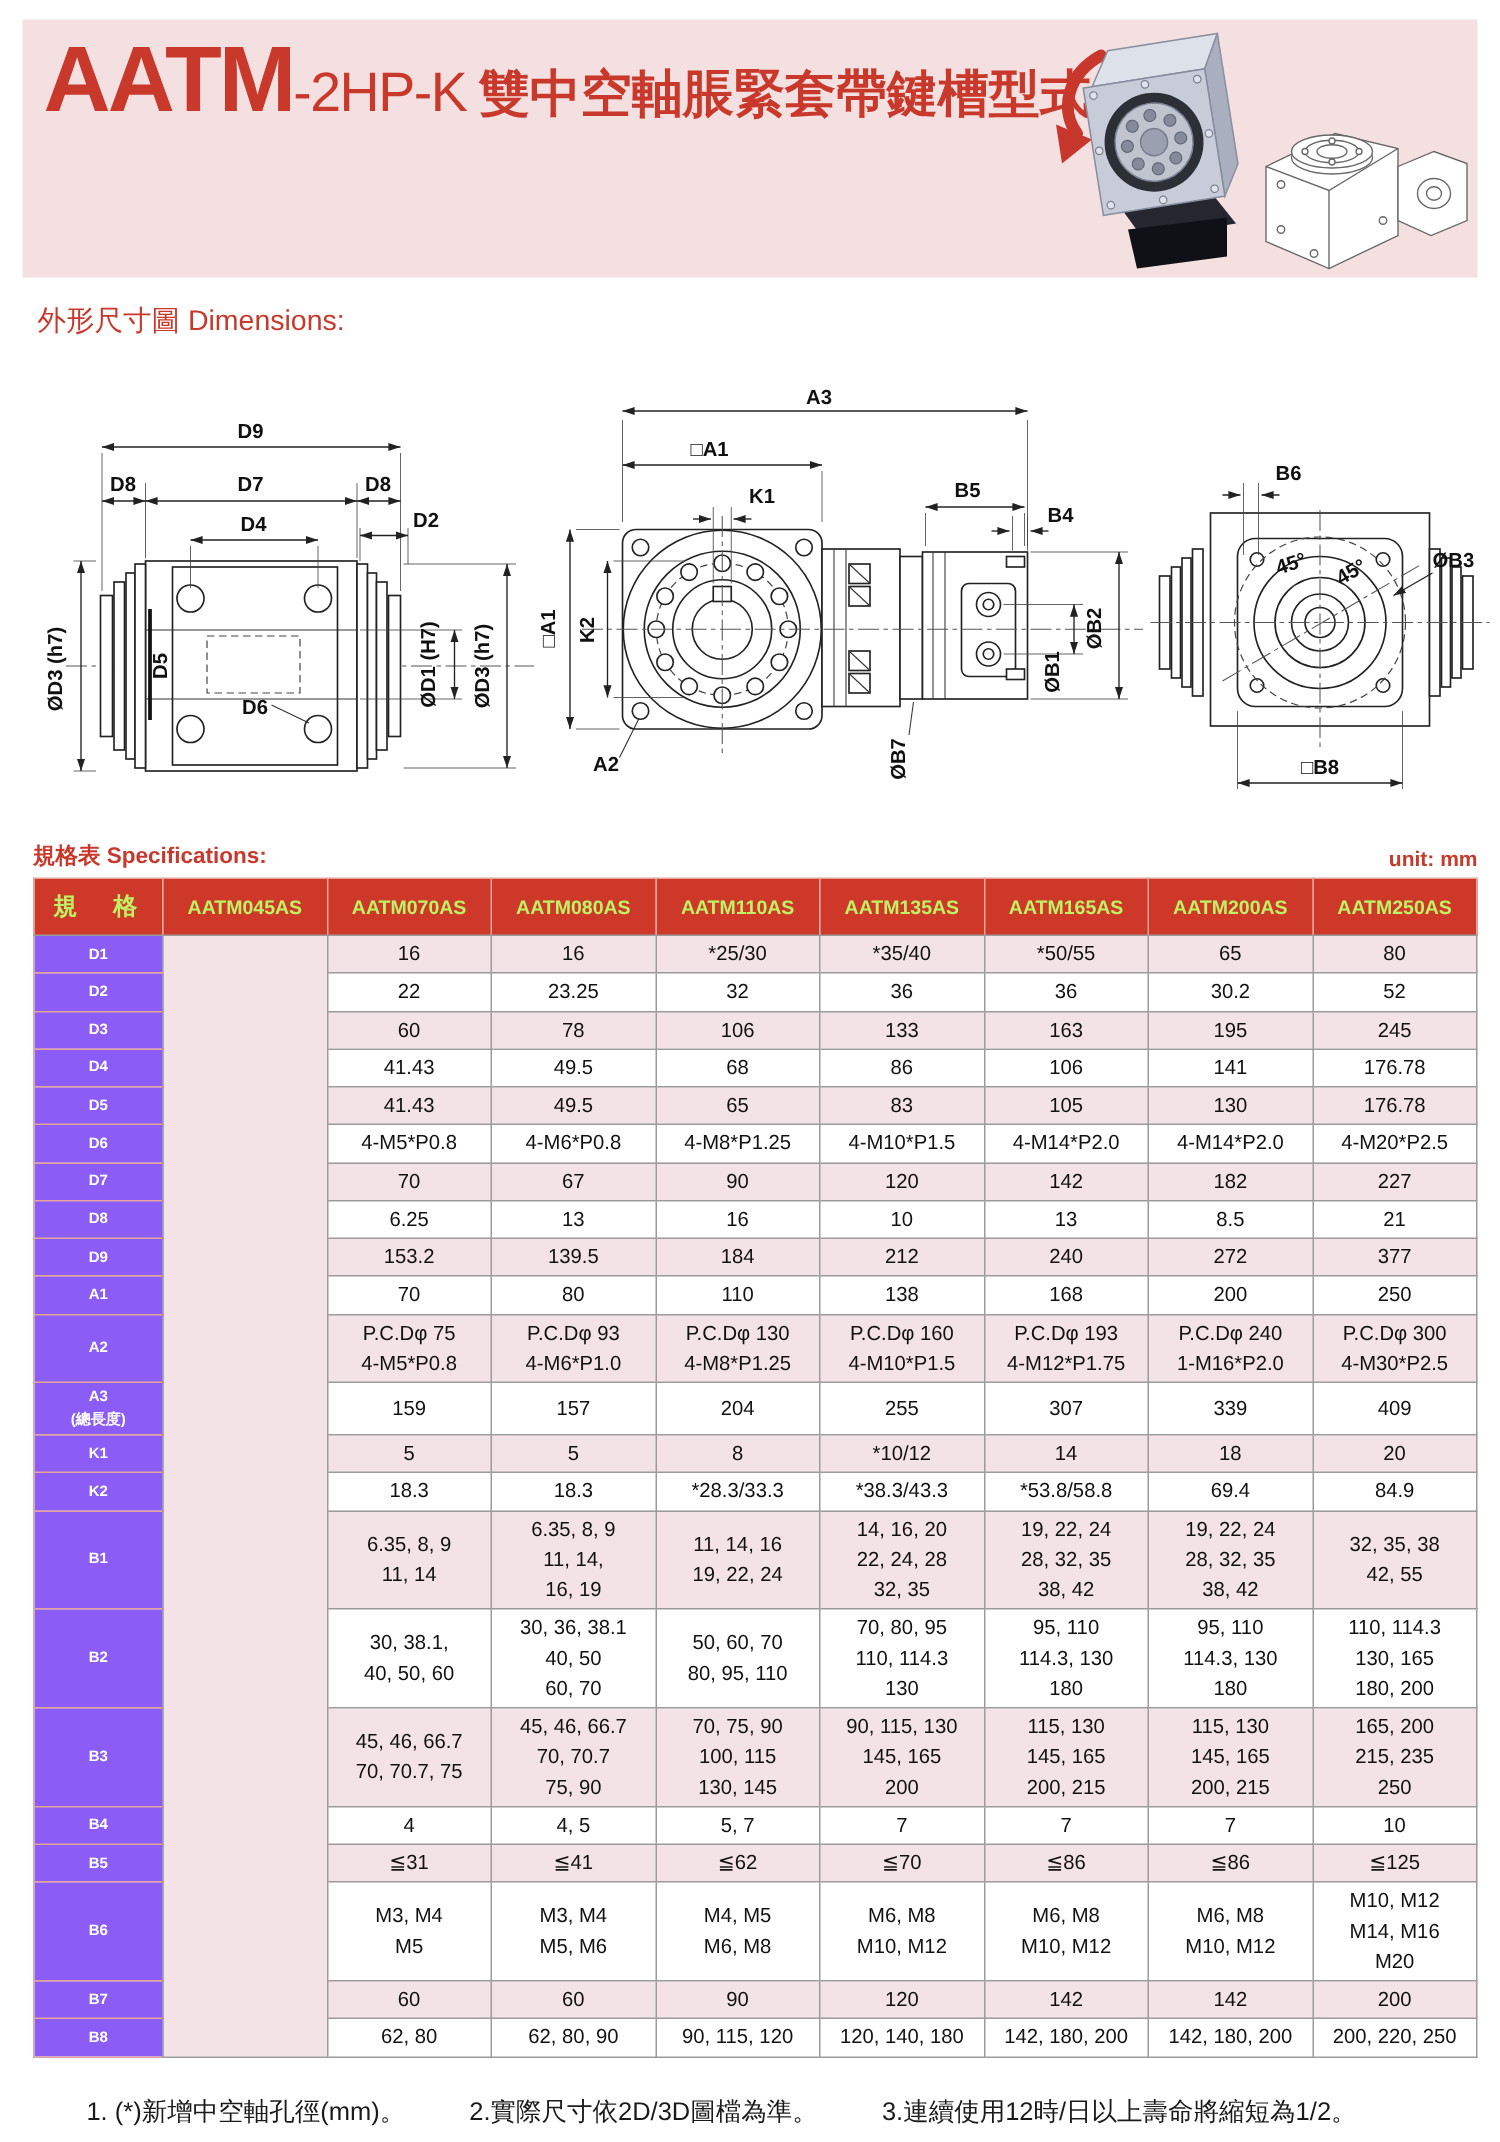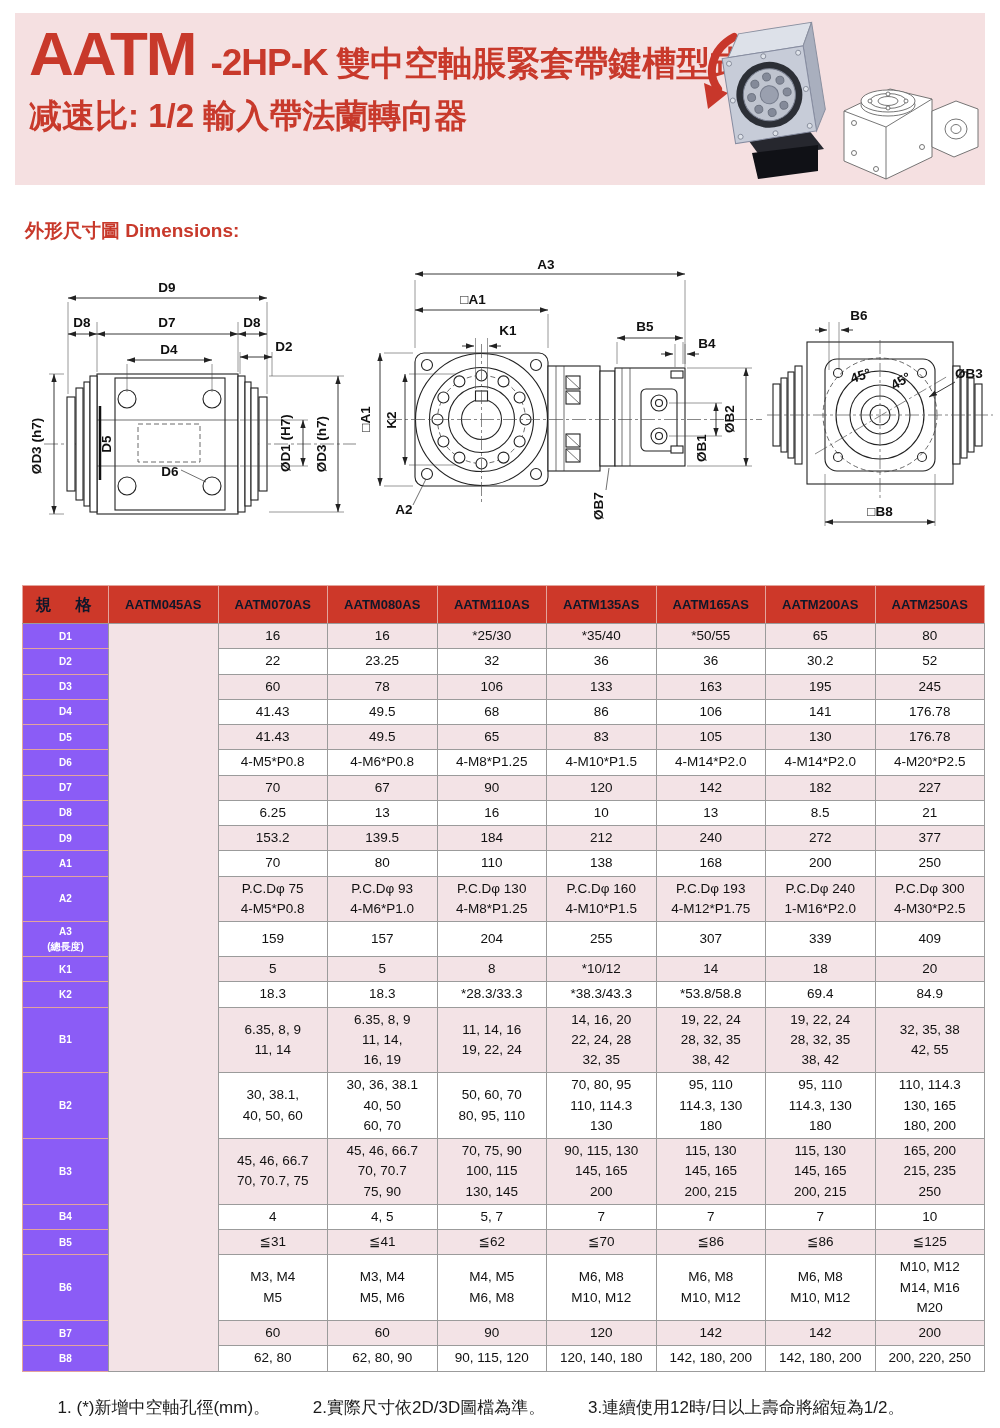--- a/index.html
+++ b/index.html
@@ -7,29 +7,29 @@
     width:1000px;height:1428px;background:#fff;position:relative;
     font-family:"Liberation Sans",sans-serif;color:#111;overflow:hidden;
   }
   .page{position:absolute;left:0;top:0;width:1000px;height:1428px;}
 
   
   .banner{position:absolute;left:15px;top:13px;width:970px;height:172px;background:#f5e0e1;}
   .title-block{position:absolute;left:14px;top:10px;width:700px;}
   .title-line1{white-space:nowrap;line-height:1;}
   .t-model{font-size:62px;font-weight:bold;color:#c8392b;letter-spacing:-2px;}
-  .t-suffix{font-size:37px;font-weight:bold;color:#c8392b;letter-spacing:-1px;margin-left:15px;}
+  .t-suffix{font-size:37px;font-weight:normal;color:#c8392b;letter-spacing:-1px;}
   .t-cn{font-size:34px;font-weight:bold;color:#c8392b;margin-left:4px;}
   .title-line2{margin-top:14px;font-size:33px;font-weight:bold;color:#c8392b;line-height:1;}
   .red-arrow{position:absolute;left:683px;top:16px;}
   .render-shaded{position:absolute;left:703px;top:4px;}
   .render-line{position:absolute;left:817px;top:60px;}
 
   
-  .dim-label{position:absolute;left:25px;top:201px;font-size:19px;font-weight:bold;color:#c8392b;margin-top:17px;}
+  .dim-label{position:absolute;left:25px;top:201px;font-size:19px;font-weight:normal;color:#c8392b;}
   .specs-bar{position:absolute;left:22px;top:561px;width:963px;display:flex;justify-content:space-between;align-items:flex-end;}
   .specs-label{font-size:15px;font-weight:bold;color:#c8392b;}
   .specs-unit{font-size:14px;font-weight:bold;color:#c8392b;}
 
   
   .dg{position:absolute;}
   .dg-front{left:20px;top:256px;}
   .dg-side{left:360px;top:258px;}
   .dg-rear{left:765px;top:286px;}
   .olw{fill:#fff;stroke:#222;stroke-width:1.1;}
@@ -42,21 +42,21 @@
   .dtext{font:bold 13.5px "Liberation Sans",sans-serif;fill:#101010;}
 
   
   .spec-table{position:absolute;left:22px;top:585px;width:963px;border-collapse:collapse;table-layout:fixed;}
   .spec-table col.c0{width:86px;}
   .spec-table th,.spec-table td{
     border:1px solid #9b9b9b;text-align:center;vertical-align:middle;
     font-size:13.5px;line-height:1.5;padding:2px 1px;white-space:pre-line;
   }
   .spec-table thead th{
-    background:#cd3829;color:#0f172a;font-weight:bold;font-size:13px;height:33px;
+    background:#cd3829;color:#bef264;font-weight:bold;font-size:13px;height:33px;
     border-color:#e3a49c;border-bottom-color:#9b9b9b;text-align:center;
   }
   .spec-table thead th.corner{font-size:16px;letter-spacing:4px;}
   .spec-table tbody th{
     background:#8b5cf6;color:#fff;font-weight:bold;font-size:10px;
     border-color:#e3a49c;border-right-color:#9b9b9b;
   }
   .spec-table tbody tr{height:25px;}
   .row-pink td{background:#f3e3e6;}
   .row-white td{background:#fff;}
@@ -70,21 +70,20 @@
 <body>
 
 <div class="page">
 
   <div class="banner">
     <div class="title-block">
       <div class="title-line1">
         <span class="t-model">AATM</span><span class="t-suffix">-2HP-K</span>
         <span class="t-cn">雙中空軸脹緊套帶鍵槽型式</span>
       </div>
-      <div class="title-line2">减速比: 1/2  輸入帶法蘭轉向器</div>
     </div>
 
     <svg class="red-arrow" width="40" height="100" viewBox="0 0 40 100">
       <path d="M36,8 C14,20 8,44 20,60" fill="none" stroke="#c8372b" stroke-width="8" stroke-linecap="round"></path>
       <polygon points="6,54 30,64 10,80" fill="#c8372b"></polygon>
     </svg>
 
     <svg class="render-shaded" width="112" height="165" viewBox="0 0 112 165">
       <polygon points="28,120 90,112 106,132 44,142" fill="#26272e"></polygon>
       <polygon points="34,136 100,128 100,154 40,162" fill="#101116"></polygon>
@@ -368,20 +367,24 @@
 
     <text class="dtext" x="190" y="92" text-anchor="start">ØB3</text>
     <line class="dim" x1="190" y1="96" x2="164" y2="111" marker-end="url(#ar3)"></line>
 
     <line class="ext" x1="60" y1="188" x2="60" y2="240"></line>
     <line class="ext" x1="170" y1="188" x2="170" y2="240"></line>
     <line class="dim" x1="60" y1="236" x2="170" y2="236" marker-start="url(#ar3)" marker-end="url(#ar3)"></line>
     <text class="dtext" x="115" y="230" text-anchor="middle">□B8</text>
   </svg>
 
+  <div class="specs-bar">
+    <span class="specs-label">規格表 Specifications:</span>
+    <span class="specs-unit">unit: mm</span>
+  </div>
 
   <table class="spec-table">
     <colgroup>
       <col class="c0">
         <col>
         <col>
         <col>
         <col>
         <col>
         <col>

